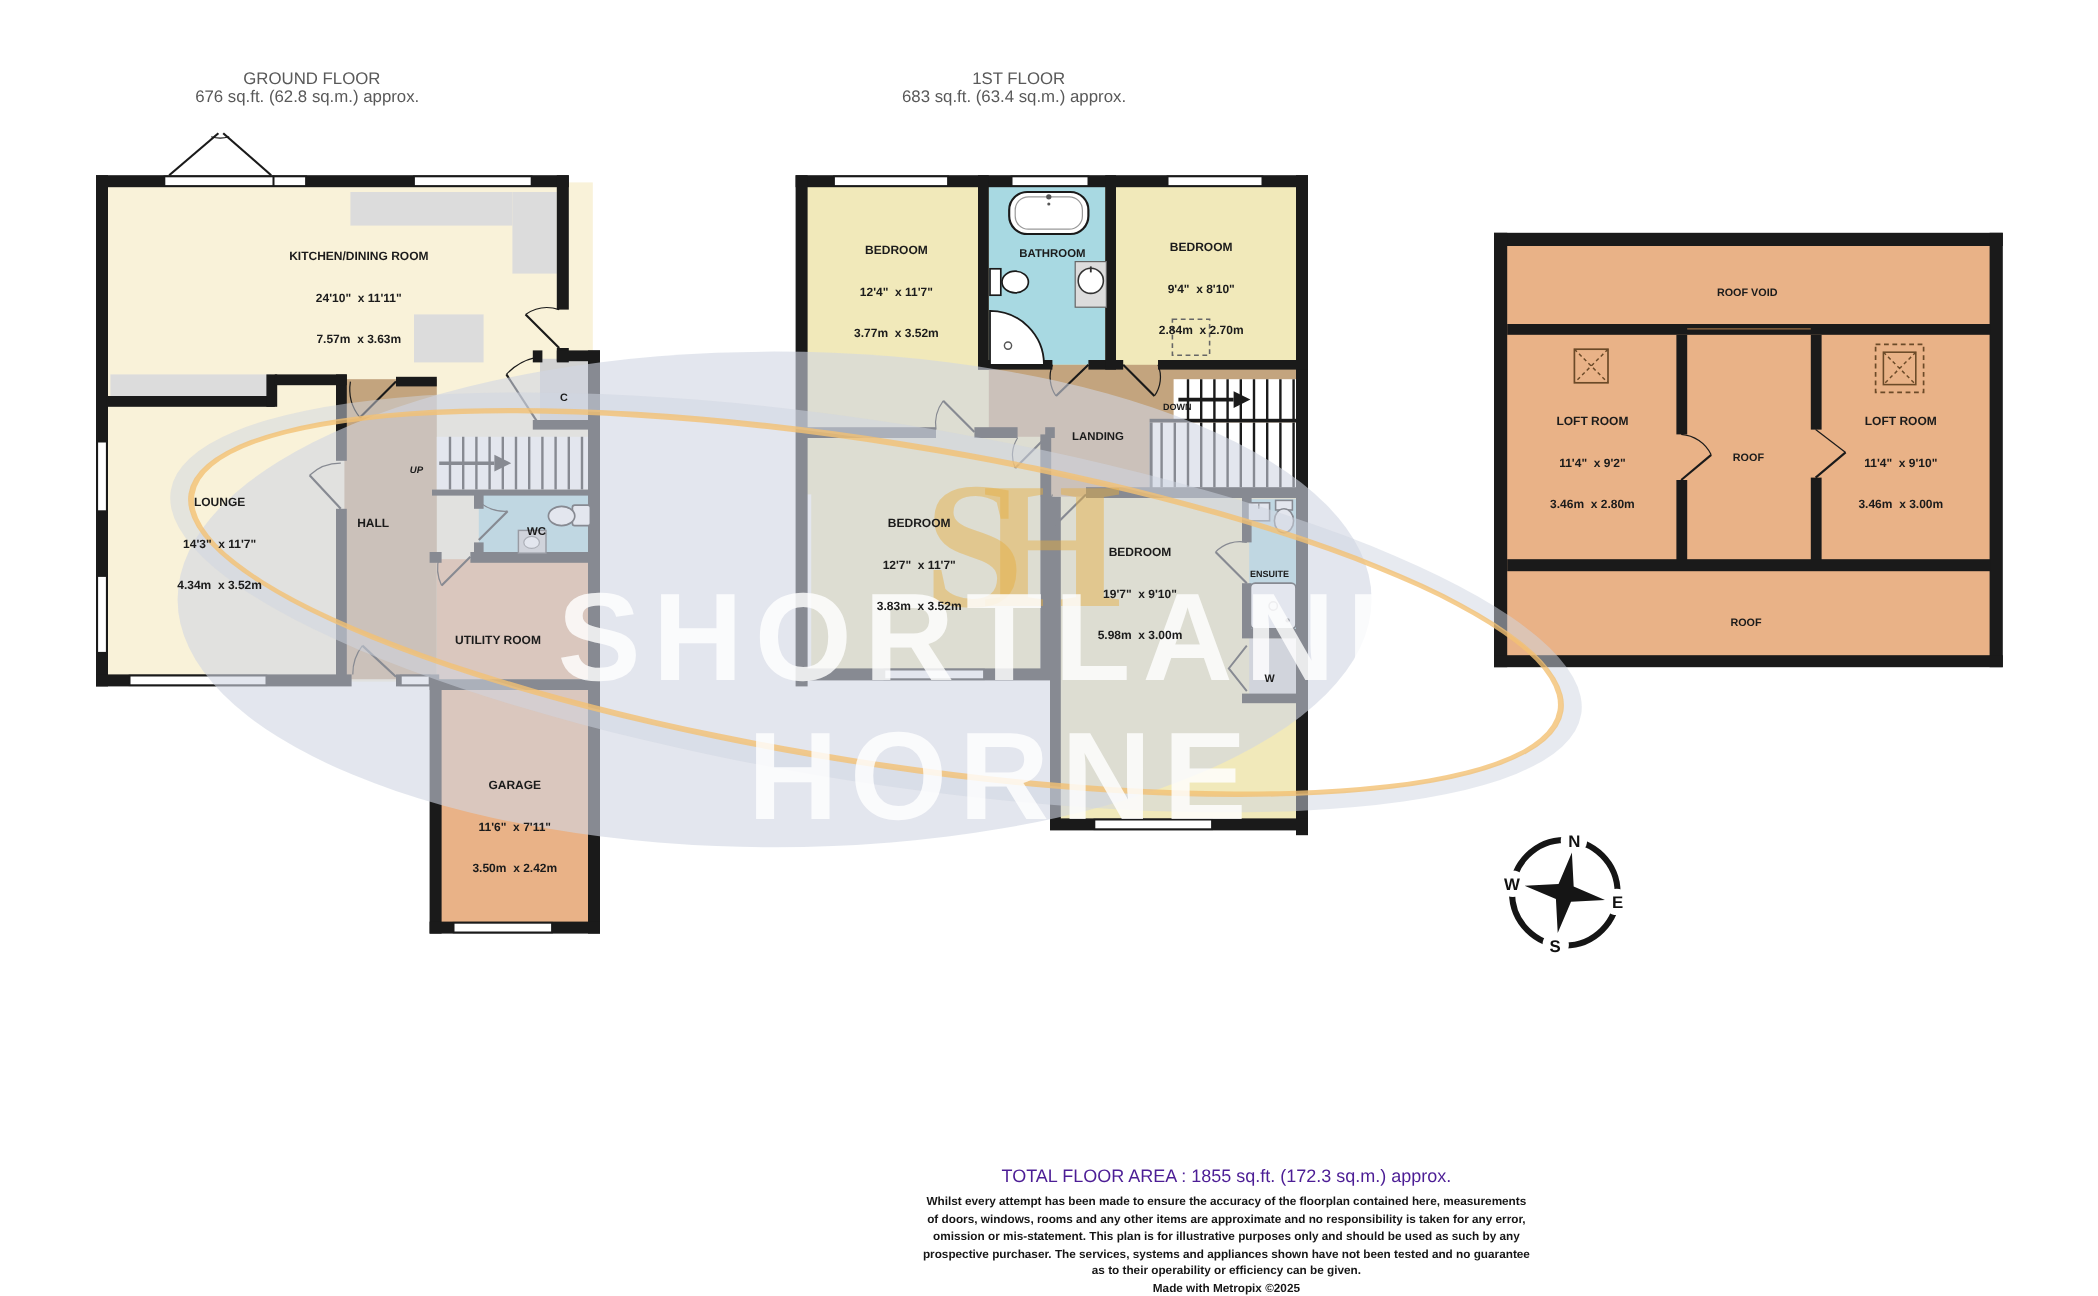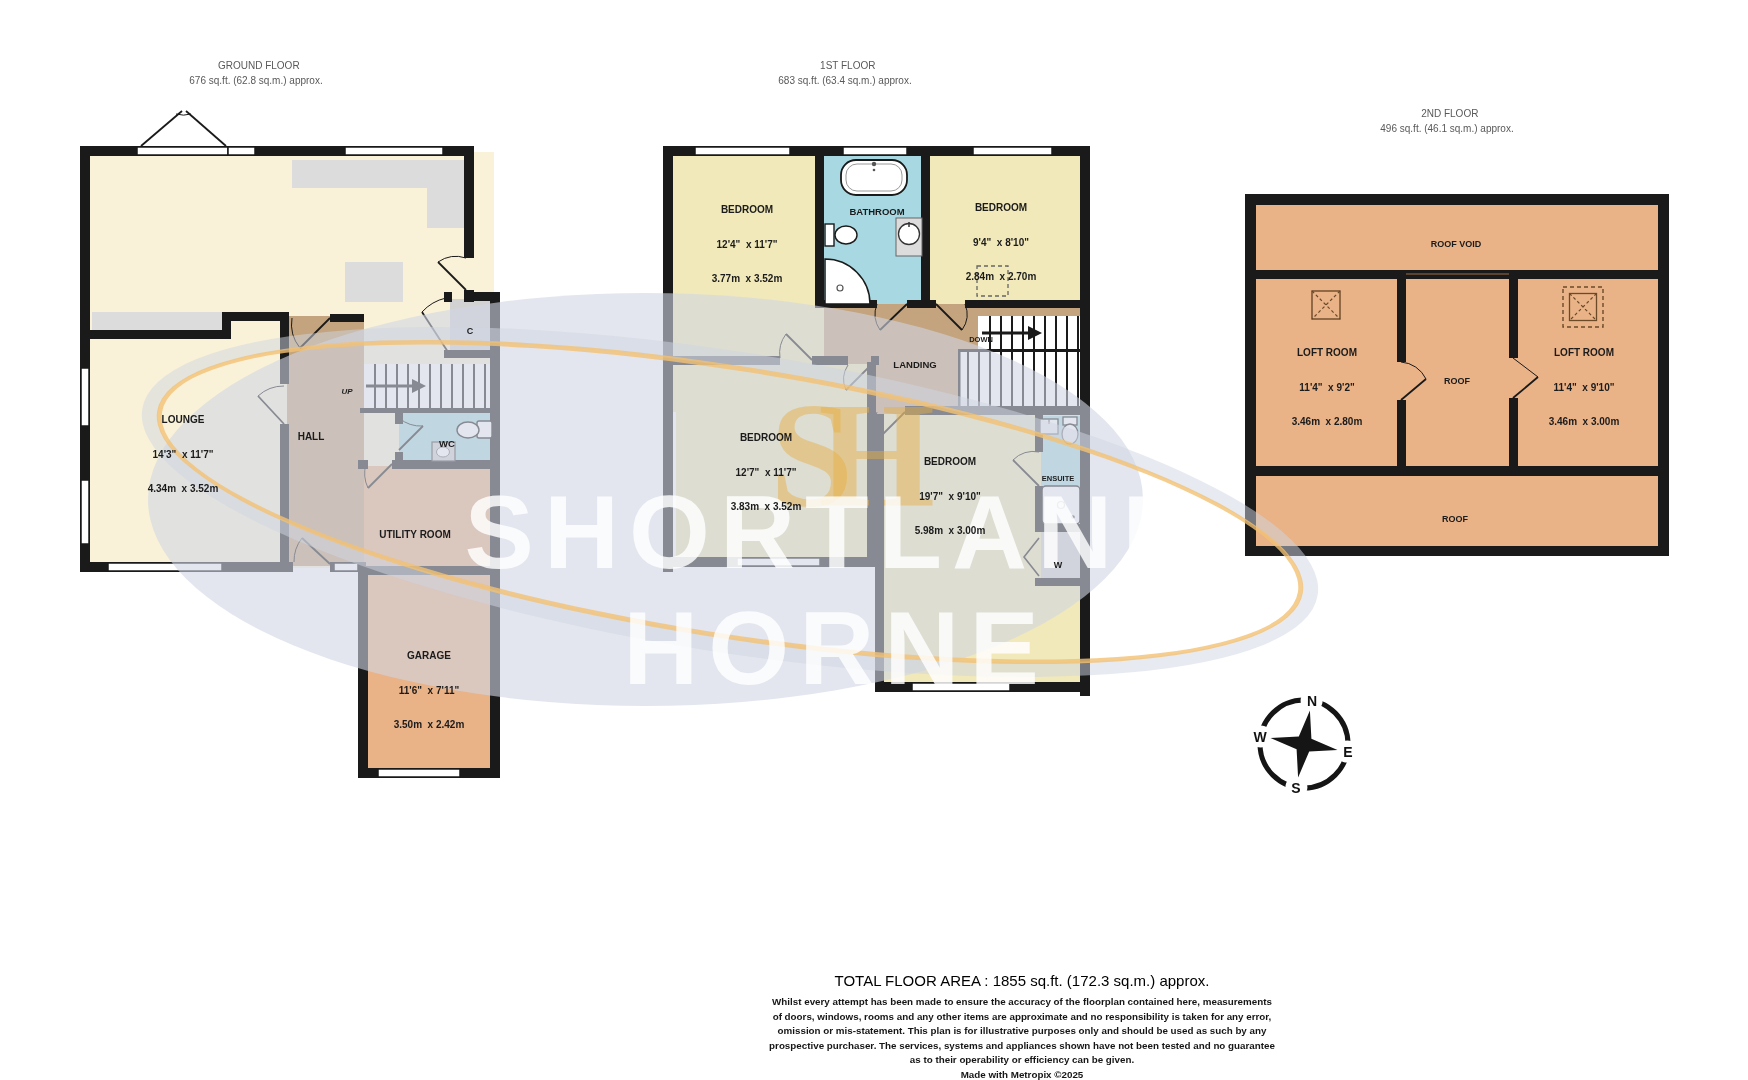--- a/index.html
+++ b/index.html
@@ -19,25 +19,25 @@
               letter-spacing:-35px;color:rgba(230,172,62,0.45);}
   .wm-text{transform:translate(-50%,-50%);font-weight:bold;
               color:rgba(255,255,255,0.82);white-space:pre;margin-left:36px;}
   .wm-line1{left:800px;top:532px;font-size:104px;letter-spacing:10px;}
   .wm-line2{left:800px;top:648px;font-size:104px;letter-spacing:10px;}
   
   .rl{position:absolute;transform:translate(-50%,-50%);text-align:center;font-weight:bold;
       font-size:10px;line-height:11.5px;color:#1b1b1b;white-space:pre;z-index:30;}
   .rl span{display:block;}
   .s95{font-size:9.5px;} .s9{font-size:9px;} .s8{font-size:8px;} .s75{font-size:7.5px;}
-  .ftitle{position:absolute;transform:translateX(-50%);text-align:center;font-size:10px;
+  .ftitle{position:absolute;transform:translateX(-50%);text-align:center;font-size:14px;
       line-height:15.5px;color:#595959;white-space:pre;z-index:30;}
   .footer{position:absolute;left:1022px;top:972px;transform:translateX(-50%);
       text-align:center;z-index:30;}
-  .footer .total{font-size:15px;color:#000000;}
+  .footer .total{font-size:15px;color:#4c1d95;}
   .footer .disc{margin-top:6px;font-size:9.8px;font-weight:bold;line-height:14.6px;color:#161616;}
 </style>
 </head>
 <body>
 
 <div id="page">
 
 <svg class="plans" width="1748" height="1080" viewBox="0 0 1748 1080">
 
   <g>
@@ -284,24 +284,26 @@
 <div class="wm wm-monogram">SH</div>
 <div class="wm wm-text wm-line1" style="position:absolute;">SHORTLAND</div>
 <div class="wm wm-text wm-line2" style="position:absolute;">HORNE</div>
 
 <div class="ftitle" style="left:256px;top:42px;">
   <span>GROUND FLOOR</span><br><span>676 sq.ft. (62.8 sq.m.) approx.</span>
 </div>
 <div class="ftitle" style="left:845px;top:42px;">
   <span>1ST FLOOR</span><br><span>683 sq.ft. (63.4 sq.m.) approx.</span>
 </div>
-<div class="ftitle" style="left:1447px;top:90px;">
-  <span>2ND FLOOR</span><br><span>496 sq.ft. (46.1 sq.m.) approx.</span>
-</div>
-
+
+<div class="rl" style="left:299px;top:243px;">
+  <span>KITCHEN/DINING ROOM</span>
+  <span>24'10"  x 11'11"</span>
+  <span>7.57m  x 3.63m</span>
+</div>
 <div class="rl" style="left:183px;top:448px;">
   <span>LOUNGE</span>
   <span>14'3"  x 11'7"</span>
   <span>4.34m  x 3.52m</span>
 </div>
 <div class="rl" style="left:311px;top:431px;">
   <span>HALL</span>
 </div>
 <div class="rl s8" style="left:347px;top:386px;font-style:italic;">
   <span>UP</span>

